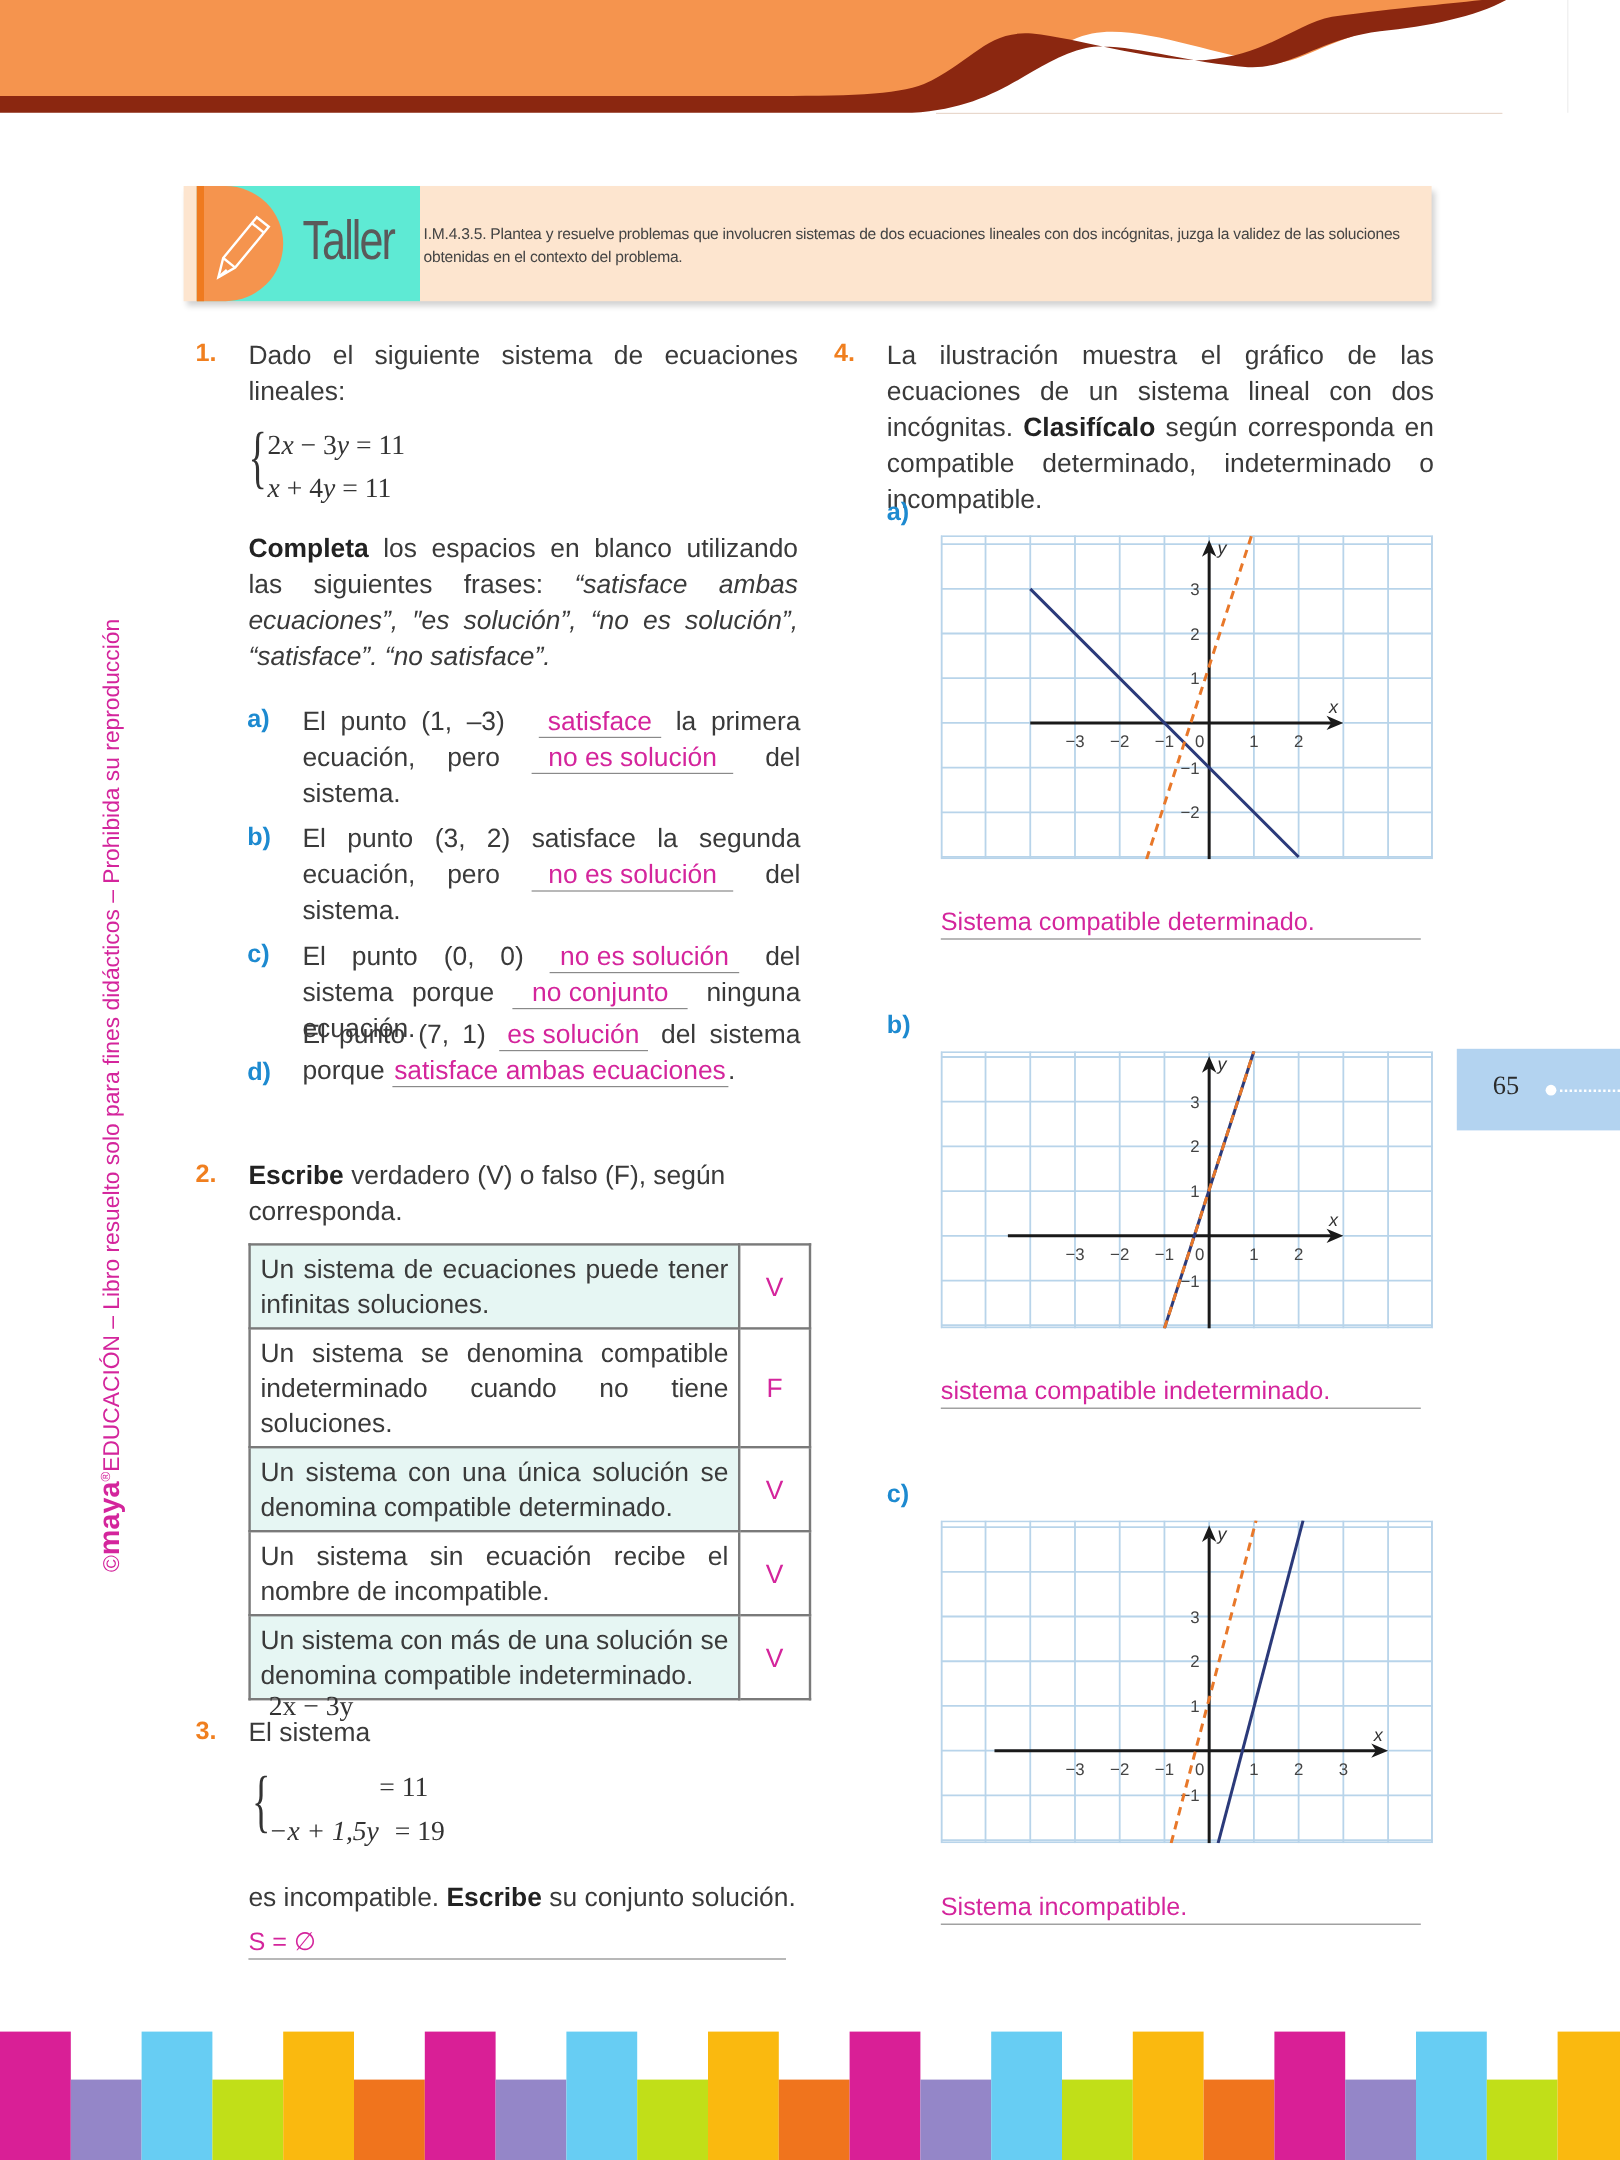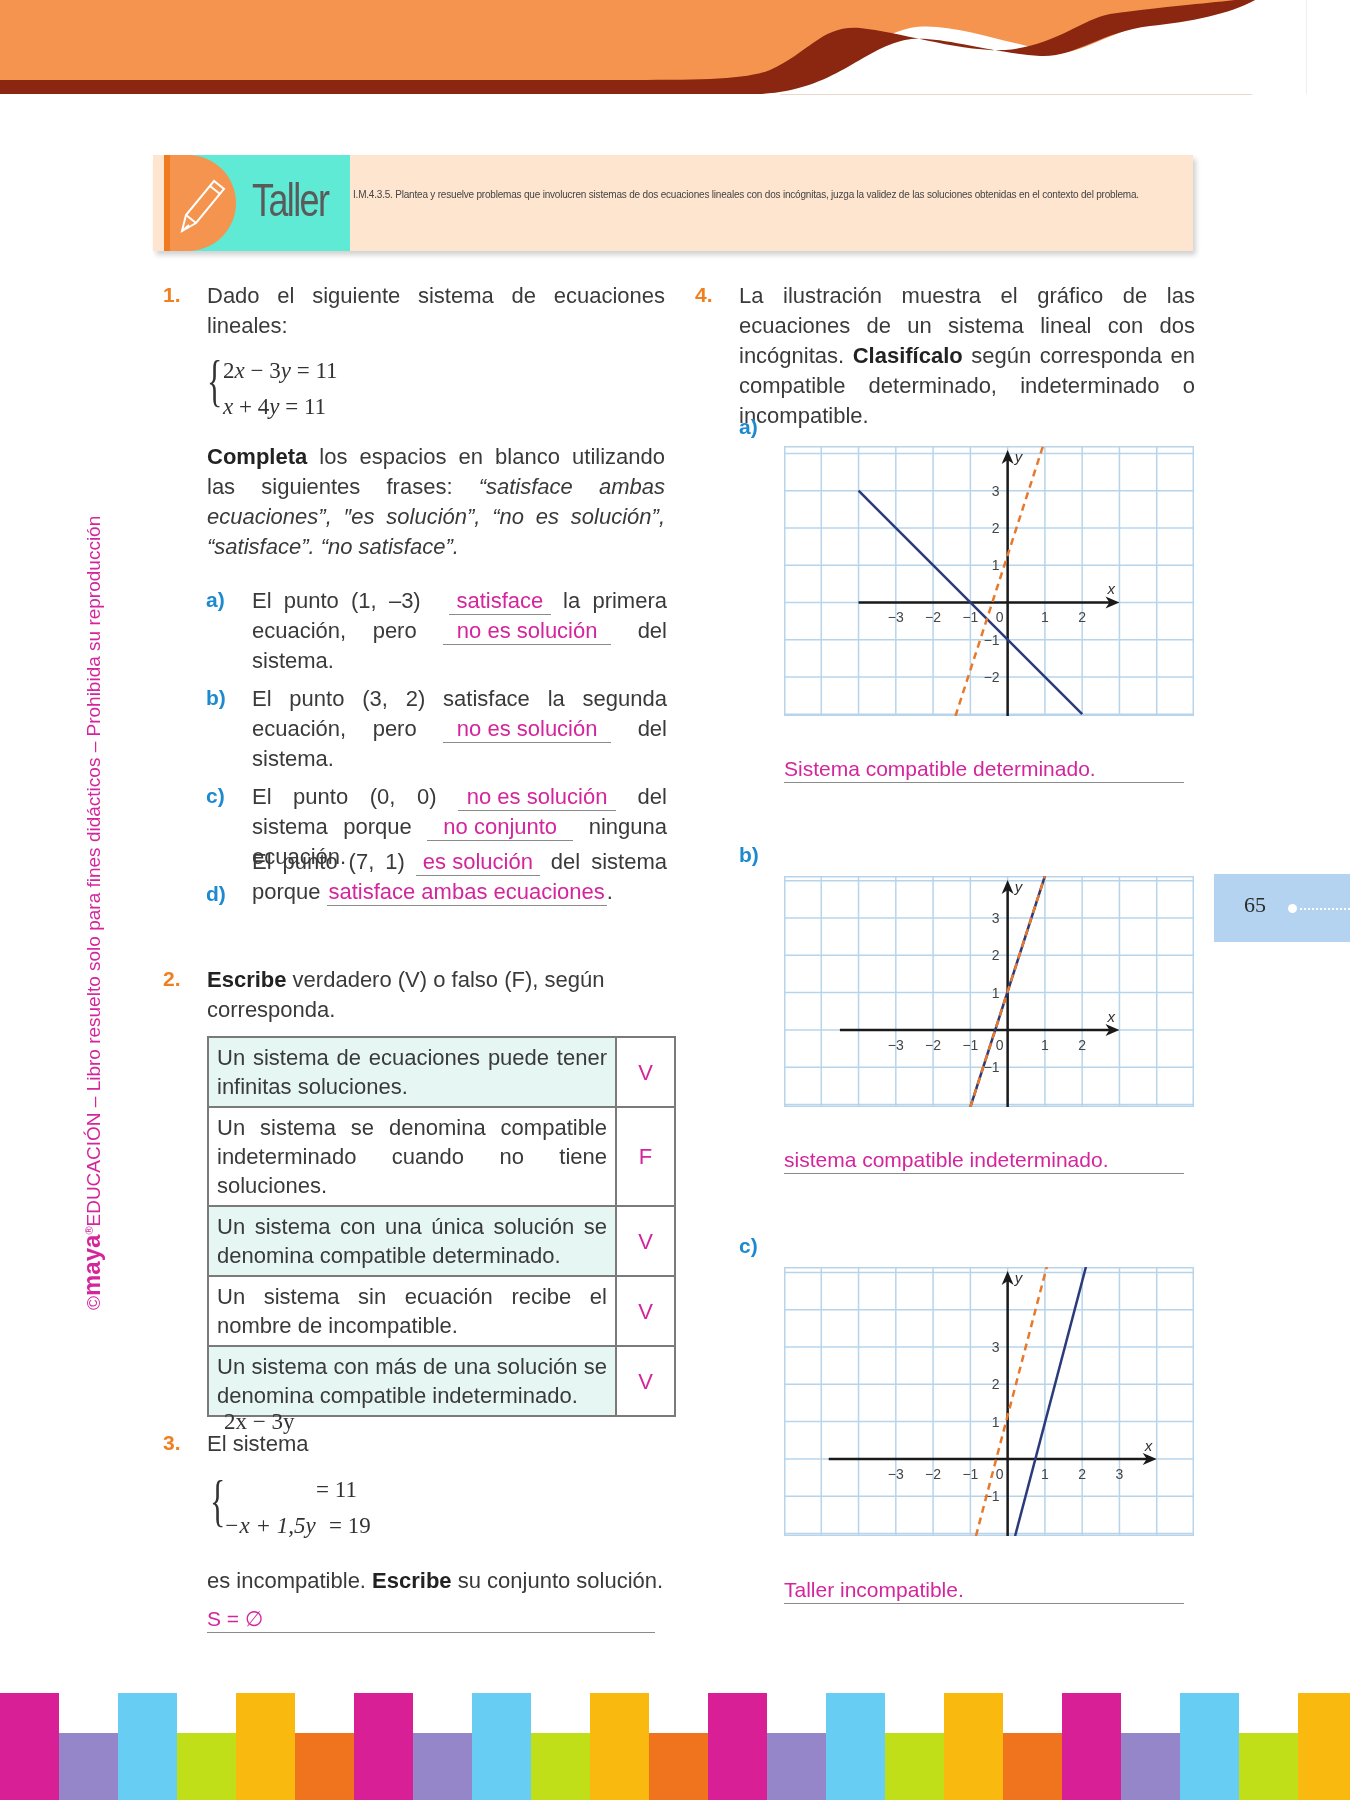--- a/index.html
+++ b/index.html
@@ -4,21 +4,21 @@
 <style>
   html,body{margin:0;padding:0;}
   body{width:1350px;height:1800px;position:relative;background:#ffffff;font-family:"DejaVu Sans",sans-serif;color:#3a3a3a;overflow:hidden;}
   .abs{position:absolute;}
   #header-wave{position:absolute;left:0;top:0;width:1350px;height:100px;}
   #taller-banner{position:absolute;left:153px;top:155px;width:1040px;height:96px;box-shadow:3px 4px 5px rgba(0,0,0,0.18);background:#fde5cf;}
   #taller-white{position:absolute;left:11px;top:0;width:186px;height:96px;background:#5eead4;}
   #taller-tab{position:absolute;left:0;top:0;width:72px;height:96px;background:#f5944e;border-radius:0 48px 48px 0;}
   #taller-tab-edge{position:absolute;left:0;top:0;width:6px;height:96px;background:#ef7a1f;}
   #taller-title{position:absolute;left:88px;top:18px;font-family:"Liberation Sans",sans-serif;font-size:46px;color:#5a5a5a;letter-spacing:-2px;transform:scaleX(0.78);transform-origin:left top;}
-  #taller-text{position:absolute;left:200px;top:30px;width:835px;font-family:"Liberation Sans",sans-serif;font-size:10px;line-height:19px;color:#444;letter-spacing:-0.2px;}
+  #taller-text{position:absolute;left:200px;top:30px;width:835px;font-family:"Liberation Sans",sans-serif;font-size:13px;line-height:19px;color:#444;letter-spacing:-0.2px;}
   .num{position:absolute;font-family:"Liberation Sans",sans-serif;font-weight:bold;color:#f07f1f;font-size:21px;}
   .txt{position:absolute;font-family:"Liberation Sans",sans-serif;font-size:22px;line-height:30px;color:#3a3a3a;}
   .just{text-align:justify;}
   .b{font-weight:bold;color:#222;}
   .it{font-style:italic;}
   .letter{position:absolute;font-family:"Liberation Sans",sans-serif;font-weight:bold;color:#1d8ad0;font-size:21px;}
   .ans{color:#d4259c;display:inline-block;border-bottom:1.5px solid #8a8a8a;text-align:center;line-height:26px;}
   .eq{position:absolute;font-family:"Liberation Serif",serif;font-size:23px;line-height:36px;color:#333;}
   .brace{position:absolute;font-family:"Liberation Serif",serif;font-size:58px;color:#333;line-height:58px;transform:scaleX(0.55);transform-origin:left top;}
   .mi{font-style:italic;}
@@ -272,21 +272,21 @@
     <text x="260.90909090909093" y="211.87673130193906" font-size="14" fill="#444" text-anchor="middle" font-family="Liberation Sans, sans-serif">1</text>
     <text x="298.1818181818182" y="211.87673130193906" font-size="14" fill="#444" text-anchor="middle" font-family="Liberation Sans, sans-serif">2</text>
     <text x="335.45454545454544" y="211.87673130193906" font-size="14" fill="#444" text-anchor="middle" font-family="Liberation Sans, sans-serif">3</text>
     <text x="215.63636363636363" y="85.1038781163435" font-size="14" fill="#444" text-anchor="end" font-family="Liberation Sans, sans-serif">3</text>
     <text x="215.63636363636363" y="122.36149584487535" font-size="14" fill="#444" text-anchor="end" font-family="Liberation Sans, sans-serif">2</text>
     <text x="215.63636363636363" y="159.61911357340722" font-size="14" fill="#444" text-anchor="end" font-family="Liberation Sans, sans-serif">1</text>
     <text x="215.63636363636363" y="234.13434903047093" font-size="14" fill="#444" text-anchor="end" font-family="Liberation Sans, sans-serif">−1</text>
     <line x1="231.0909090909091" y1="269" x2="301.9090909090909" y2="0" stroke="#2b3a7a" stroke-width="2.5"></line>
     <line x1="191.95454545454547" y1="269" x2="262.77272727272725" y2="0" stroke="#e8782a" stroke-width="2.5" stroke-dasharray="7,5"></line>
   </svg>
-<div class="answer-line" style="left:784px;top:1577px;">Taller incompatible.</div>
+<div class="answer-line" style="left:784px;top:1577px;">Sistema incompatible.</div>
 
 <div id="page-tab">
   <div id="page-num">65</div>
   <div id="page-dot"></div>
   <div id="page-dots"></div>
 </div>
 
 <div id="side-text">
   <span>©</span><span class="maya">maya</span><span style="font-size:11px;vertical-align:super;">®</span><span>EDUCACIÓN – Libro resuelto solo para fines didácticos – Prohibida su reproducción</span>
 </div>

